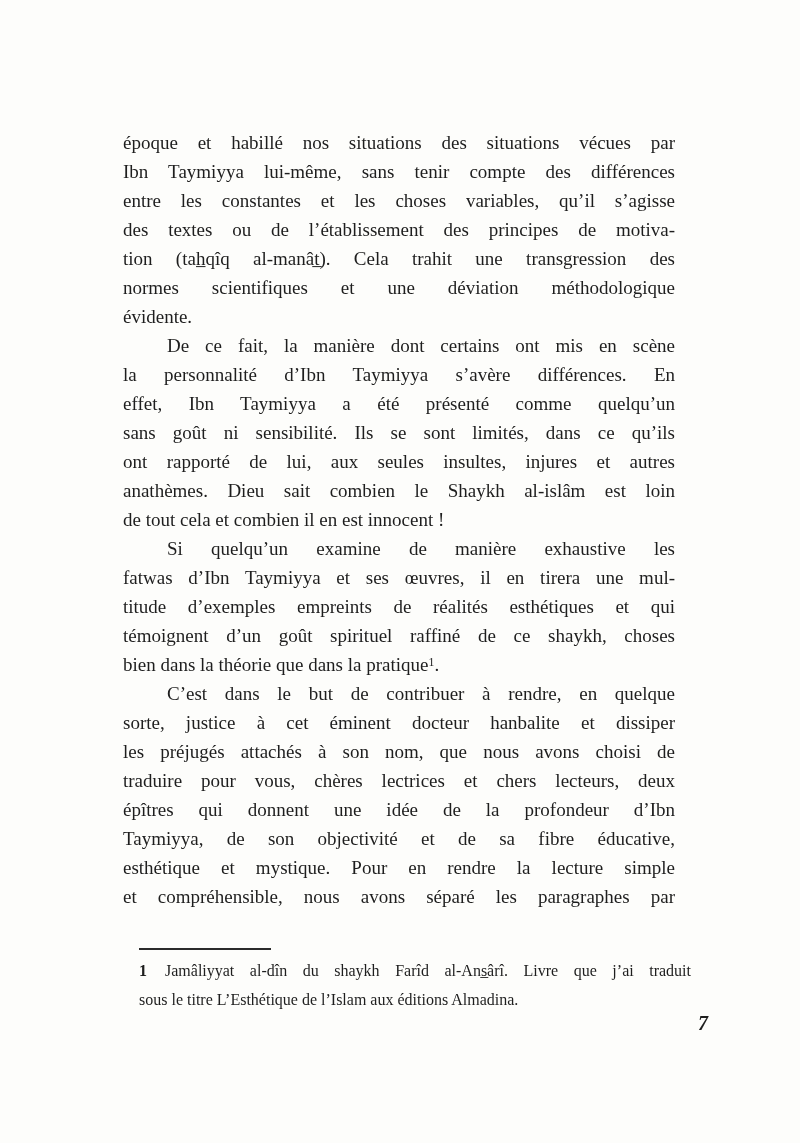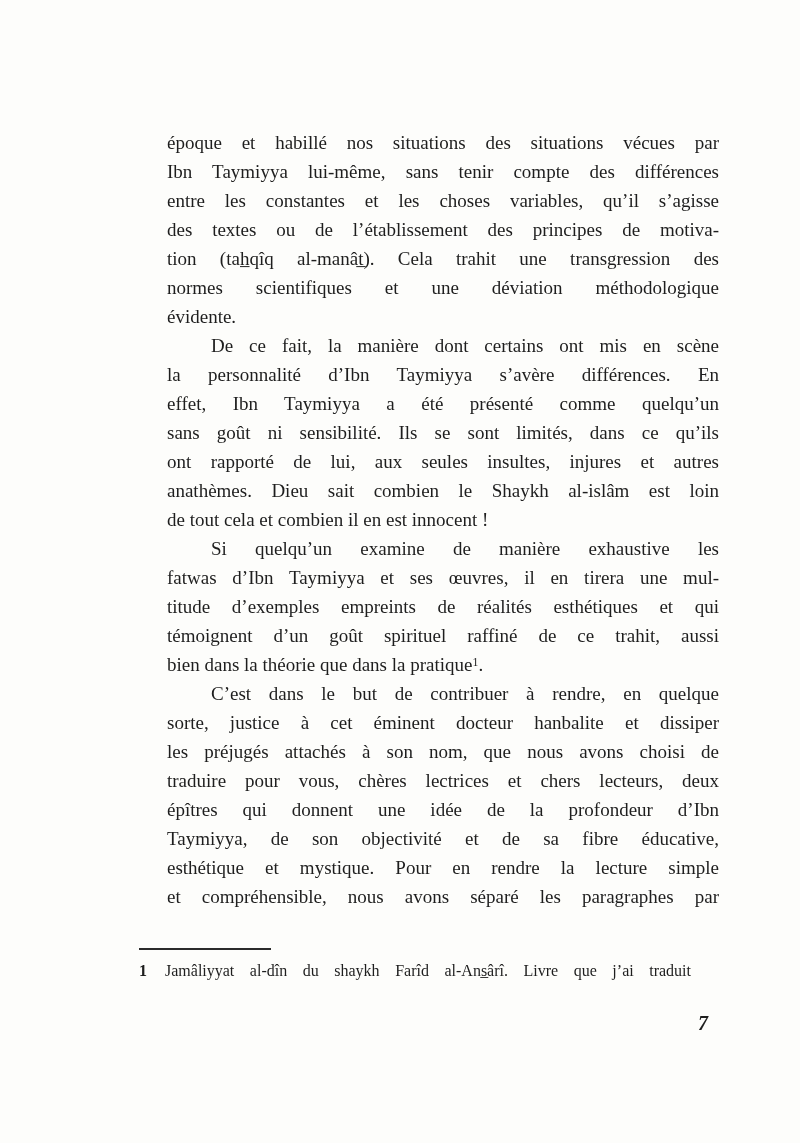--- a/index.html
+++ b/index.html
@@ -15,21 +15,20 @@
     font-family: "Liberation Serif", "DejaVu Serif", serif;
     overflow: hidden;
   }
   .text-block {
     position: absolute;
     left: 123px;
     top: 128px;
     width: 552px;
     font-size: 19px;
     line-height: 29px;
-    margin-left: 44px;
   }
   .paragraph { margin: 0; }
   .line {
     text-align: justify;
     text-align-last: justify;
     height: 29px;
     overflow: hidden;
   }
   .line.last {
     text-align: left;
@@ -99,21 +98,21 @@
       <div class="line">sans goût ni sensibilité. Ils se sont limités, dans ce qu’ils</div>
       <div class="line">ont rapporté de lui, aux seules insultes, injures et autres</div>
       <div class="line">anathèmes. Dieu sait combien le Shaykh al-islâm est loin</div>
       <div class="line last">de tout cela et combien il en est innocent !</div>
     </section>
 
     <section class="paragraph indented">
       <div class="line">Si quelqu’un examine de manière exhaustive les</div>
       <div class="line">fatwas d’Ibn Taymiyya et ses œuvres, il en tirera une mul-</div>
       <div class="line">titude d’exemples empreints de réalités esthétiques et qui</div>
-      <div class="line">témoignent d’un goût spirituel raffiné de ce trahit, aussi</div>
+      <div class="line">témoignent d’un goût spirituel raffiné de ce shaykh, choses</div>
       <div class="line last">
         <span>bien dans la théorie que dans la pratique</span><span class="sup">1</span><span>.</span>
       </div>
     </section>
 
     <section class="paragraph indented">
       <div class="line">C’est dans le but de contribuer à rendre, en quelque</div>
       <div class="line">sorte, justice à cet éminent docteur hanbalite et dissiper</div>
       <div class="line">les préjugés attachés à son nom, que nous avons choisi de</div>
       <div class="line">traduire pour vous, chères lectrices et chers lecteurs, deux</div>
@@ -123,17 +122,20 @@
       <div class="line">et compréhensible, nous avons séparé les paragraphes par</div>
     </section>
 
   </main>
 
   <footer class="footnote">
     <div class="fn-rule"></div>
     <div class="line fn-line">
       <span class="fn-num">1</span><span class="it">Jamâliyyat al-dîn</span><span> du shaykh Farîd al-Ans̲ârî. Livre que j’ai traduit</span>
     </div>
+    <div class="line fn-line last">
+      <span>sous le titre </span><span class="it">L’Esthétique de l’Islam</span><span> aux éditions Almadina.</span>
+    </div>
   </footer>
 
   <div class="page-number">7</div>
 
 </div>
 
 </body></html>

